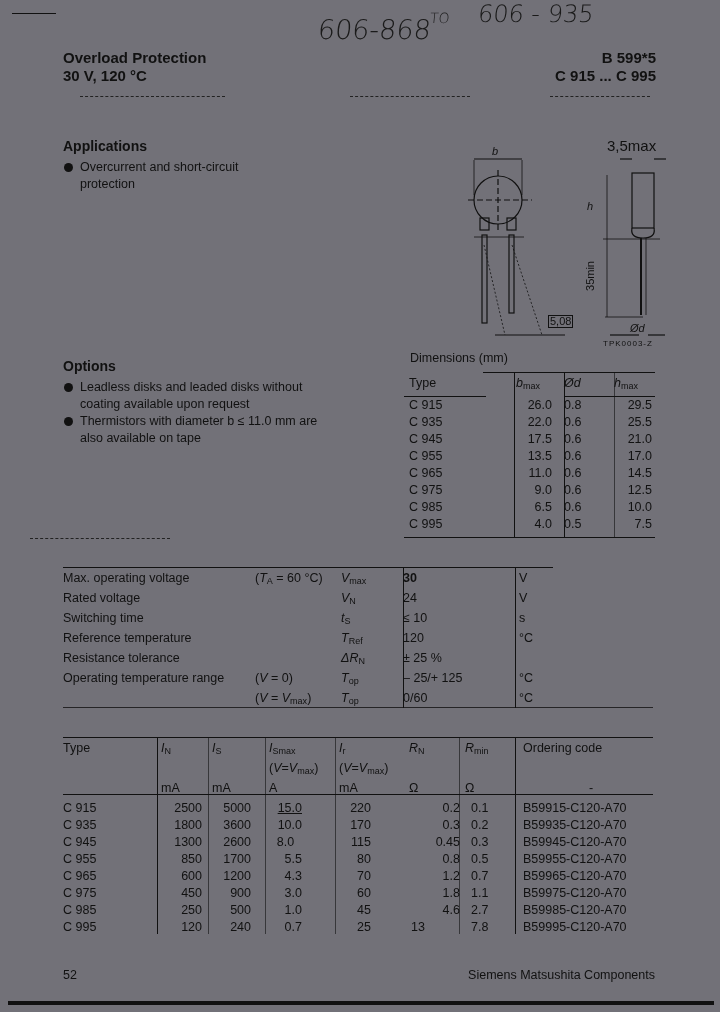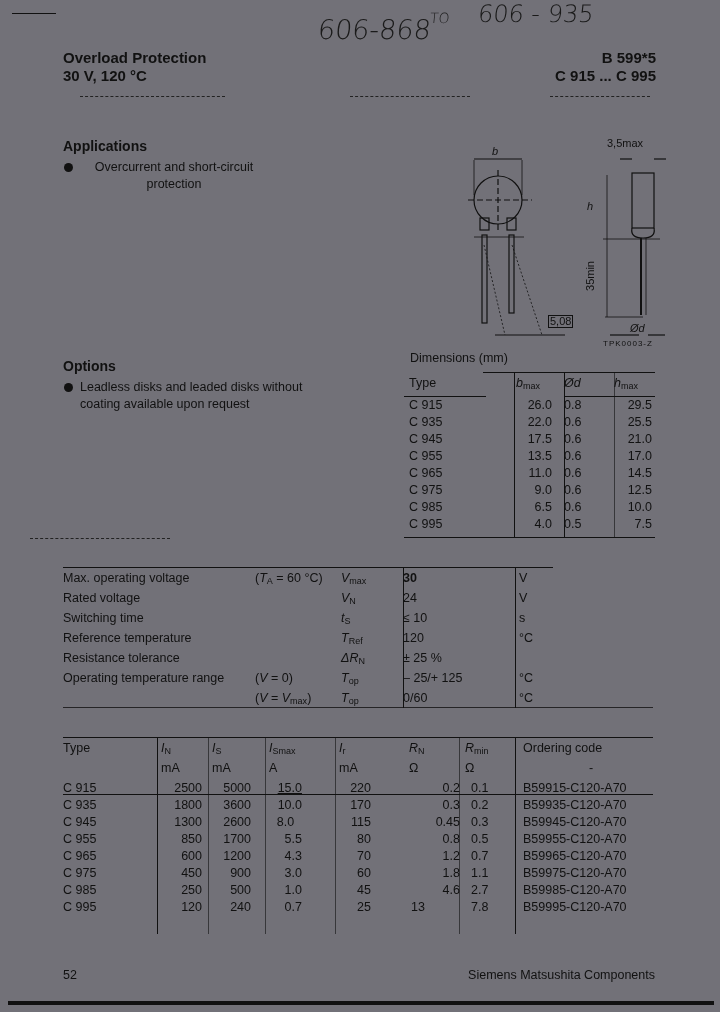--- a/index.html
+++ b/index.html
@@ -39,32 +39,33 @@
 <div class="abs title" style="left:63px;top:49px;">Overload Protection</div>
 <div class="abs title" style="left:63px;top:67px;">30 V, 120 °C</div>
 <div class="abs title" style="right:64px;top:49px;text-align:right;">B 599*5</div>
 <div class="abs title" style="right:64px;top:67px;text-align:right;">C 915 ... C 995</div>
 <div class="dash" style="left:80px;top:96px;width:145px;"></div>
 <div class="dash" style="left:350px;top:96px;width:120px;"></div>
 <div class="dash" style="left:550px;top:96px;width:100px;"></div>
 
 <div class="abs" style="left:63px;top:138px;width:300px;">
   <div class="h2">Applications</div>
-  <ul class="bul" style="margin-top:5px;width:205px;text-align:center;">
+  <ul class="bul" style="margin-top:5px;width:205px;">
     <li>Overcurrent and short-circuit protection</li>
   </ul>
 </div>
 
 <div class="abs" style="left:63px;top:214px;width:300px;">
 </div>
 
 <div class="abs" style="left:63px;top:358px;width:300px;">
   <div class="h2">Options</div>
   <ul class="bul" style="margin-top:5px;width:268px;">
     <li>Leadless disks and leaded disks without coating available upon request</li>
+    <li>Thermistors with diameter b ≤ 11.0 mm are also available on tape</li>
   </ul>
 </div>
 
 <svg class="abs" style="left:460px;top:135px;" width="210" height="220" fill="none" stroke="#111" stroke-width="1.2">
 
   <circle cx="38" cy="65" r="24"></circle>
   <line x1="8" y1="65" x2="72" y2="65" stroke-dasharray="6,3"></line>
   <line x1="38" y1="35" x2="38" y2="95" stroke-dasharray="6,3"></line>
   <line x1="14" y1="25" x2="14" y2="60" stroke-width="0.8"></line>
   <line x1="62" y1="25" x2="62" y2="60" stroke-width="0.8"></line>
@@ -84,21 +85,21 @@
   <line x1="186" y1="103" x2="186" y2="180" stroke-width="0.8"></line>
   <line x1="147" y1="40" x2="147" y2="182" stroke-width="0.8"></line>
   <line x1="143" y1="104" x2="200" y2="104" stroke-width="0.8"></line>
   <line x1="145" y1="182" x2="183" y2="182" stroke-width="0.8"></line>
   <line x1="160" y1="24" x2="172" y2="24"></line>
   <line x1="194" y1="24" x2="206" y2="24"></line>
   <line x1="150" y1="200" x2="179" y2="200"></line>
   <line x1="188" y1="200" x2="205" y2="200"></line>
 </svg>
 <div class="abs" style="left:492px;top:145px;font-size:11px;font-style:italic;">b</div>
-<div class="abs" style="left:607px;top:137px;font-size:11px;">3,5max</div>
+<div class="abs" style="left:607px;top:137px;font-size:15px;">3,5max</div>
 <div class="abs" style="left:587px;top:200px;font-size:11px;font-style:italic;">h</div>
 <div class="abs" style="left:575px;top:270px;font-size:11px;transform:rotate(-90deg);">35min</div>
 <div class="abs" style="left:548px;top:315px;font-size:11px;border:1px solid #111;padding:0 1px;line-height:11px;">5,08</div>
 <div class="abs" style="left:630px;top:322px;font-size:11px;font-style:italic;">Ød</div>
 <div class="abs" style="left:603px;top:339px;font-size:8px;letter-spacing:1px;">TPK0003-Z</div>
 
 <div class="abs" style="left:410px;top:351px;">Dimensions (mm)</div>
 <div class="line" style="left:483px;top:372px;width:172px;"></div>
 <div class="line" style="left:404px;top:396px;width:82px;"></div>
 <div class="line" style="left:565px;top:396px;width:90px;"></div>
@@ -238,20 +239,30 @@
       <tr>
     <td style="width:98px;">Type</td>
     <td style="width:51px;"><i>I</i><sub>N</sub></td>
     <td style="width:57px;"><i>I</i><sub>S</sub></td>
     <td style="width:70px;"><i>I</i><sub>Smax</sub></td>
     <td style="width:66px;"><i>I</i><sub>r</sub></td>
     <td style="width:56px;padding-left:4px;"><i>R</i><sub>N</sub></td>
     <td style="width:58px;"><i>R</i><sub>min</sub></td>
     <td>Ordering code</td>
   </tr>
+  <tr>
+    <td></td>
+        <td></td>
+        <td></td>
+    <td>(<i>V</i>=<i>V</i><sub>max</sub>)</td>
+    <td>(<i>V</i>=<i>V</i><sub>max</sub>)</td>
+    <td></td>
+        <td></td>
+        <td></td>
+  </tr>
   <tr style="height:20px;">
     <td></td>
     <td>mA</td>
     <td>mA</td>
     <td>A</td>
     <td>mA</td>
     <td style="padding-left:4px;">Ω</td>
     <td>Ω</td>
     <td style="padding-left:66px;">-</td>
   </tr>

